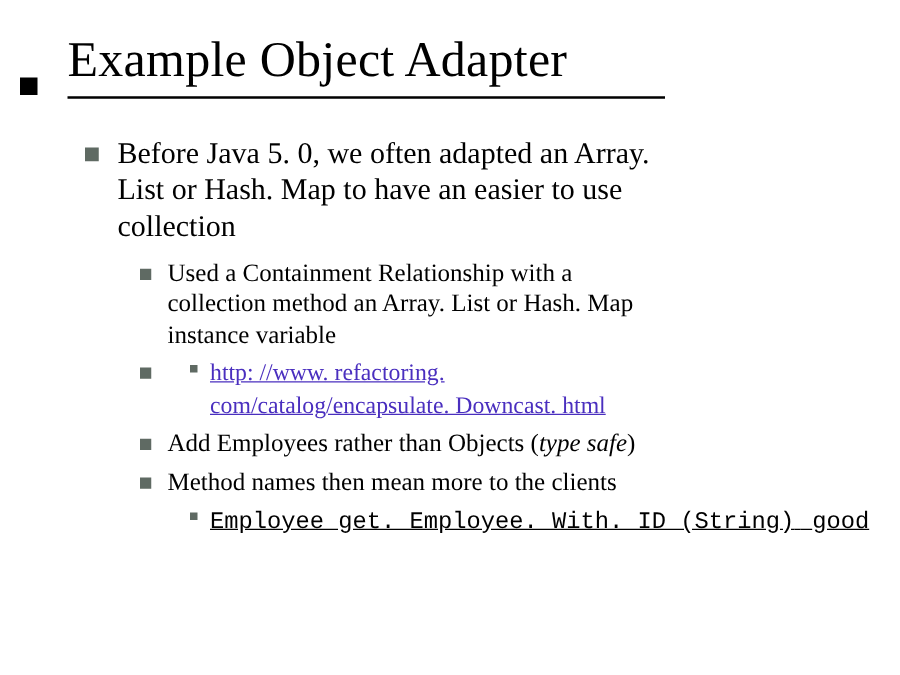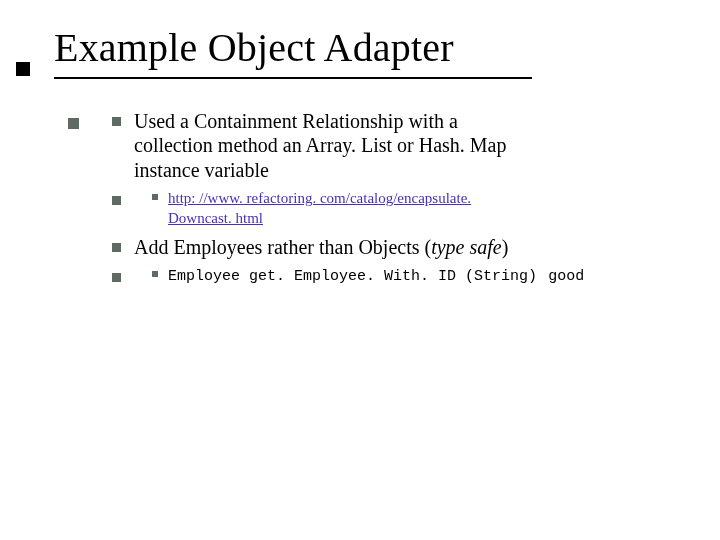--- a/index.html
+++ b/index.html
@@ -38,64 +38,66 @@
     margin-top: 6px;
     margin-bottom: 30px;
     width: 100%;
   }
   ul { list-style: none; }
   .lvl1 { margin-left: 14px; }
   .lvl1 > li { position: relative; padding-left: 26px; font-size: 24px; line-height: 1.22; margin-bottom: 10px; }
   .lvl2 { margin-left: 18px; margin-top: 10px; }
   .lvl2 > li { position: relative; padding-left: 22px; font-size: 20px; line-height: 1.22; margin-bottom: 6px; }
   .lvl3 { margin-left: 18px; margin-top: 6px; }
-  .lvl3 > li { position: relative; padding-left: 16px; font-size: 15px; line-height: 1.35; margin-bottom: 4px; }
+  .lvl3 > li { position: relative; padding-left: 16px; font-size: 19px; line-height: 1.35; margin-bottom: 4px; }
   .sqbullet::before {
     content: "";
     position: absolute;
     left: 0;
     background: #5f6a63;
   }
   .lvl1 > li.sqbullet::before { width: 11px; height: 11px; top: 9px; }
   .lvl2 > li.sqbullet::before { width: 9px; height: 9px; top: 8px; }
   .lvl3 > li.sqbullet::before { width: 6px; height: 6px; top: 6px; }
   .link { color: #4a2fbf; text-decoration: underline; }
   .italic { font-style: italic; }
   .mono { font-family: "Courier New", Courier, monospace; letter-spacing: 0; }
-  .mono-wrap { white-space: nowrap; }
+  .mono-wrap { white-space: nowrap; text-decoration: underline; }
   .gap-top { }
 </style>
 </head>
 <body>
 
 <div class="slide">
   <div class="left-marker"></div>
 
   <h1 class="title">Example Object Adapter</h1>
   <hr class="rule">
 
   <ul class="lvl1">
     <li class="sqbullet">
+      <span>Before Java 5. 0, we often adapted an Array. List or Hash. Map to have an easier to use collection</span>
 
       <ul class="lvl2">
         <li class="sqbullet">
           <span>Used a Containment Relationship with a collection method an Array. List or Hash. Map instance variable</span>
         </li>
         <li class="sqbullet">
           <ul class="lvl3">
             <li class="sqbullet">
               <a class="link" href="#">http: //www. refactoring. com/catalog/encapsulate. Downcast. html</a>
             </li>
           </ul>
         </li>
 
         <li class="sqbullet gap-top">
           <span>Add Employees rather than Objects (</span><span class="italic">type safe</span><span>)</span>
         </li>
         <li class="sqbullet">
+          <span>Method names then mean more to the clients</span>
           <ul class="lvl3">
             <li class="sqbullet mono-wrap">
               <span class="mono">Employee get. Employee. With. ID (String)</span>
               <span>&nbsp;&nbsp;</span><span class="mono">good</span>
             </li>
           </ul>
         </li>
       </ul>
     </li>
   </ul>

